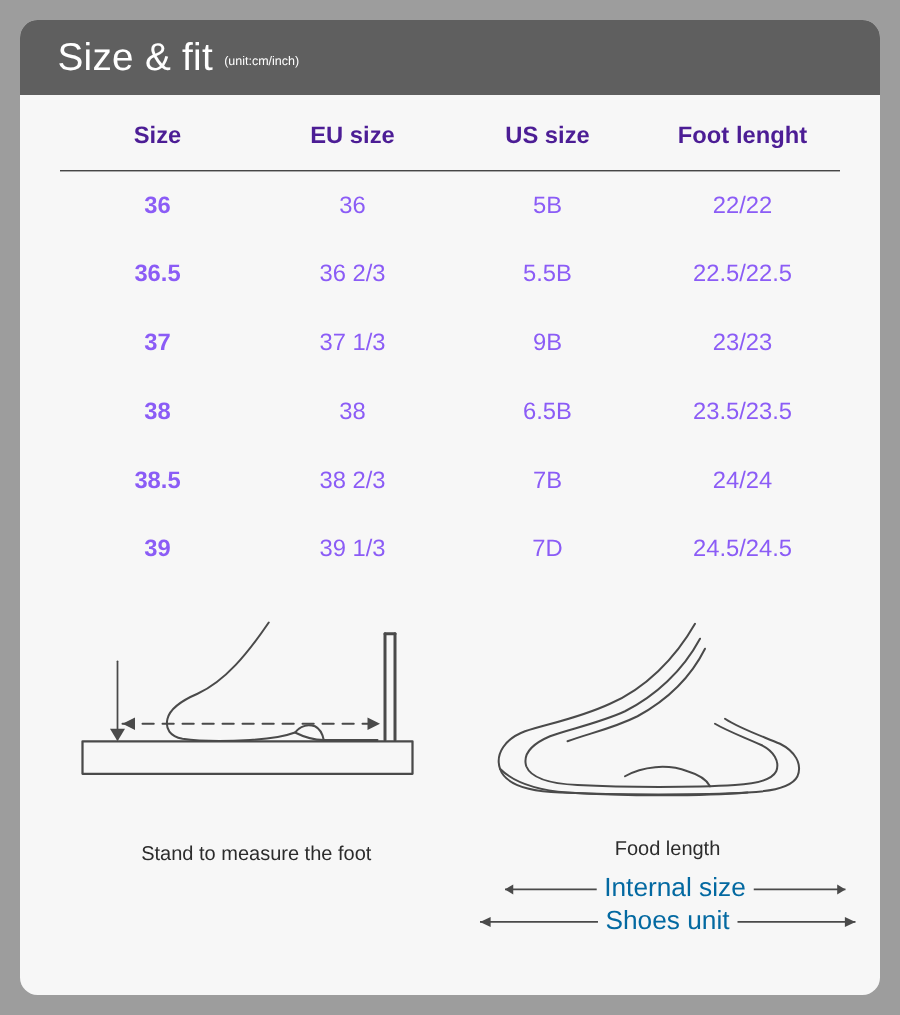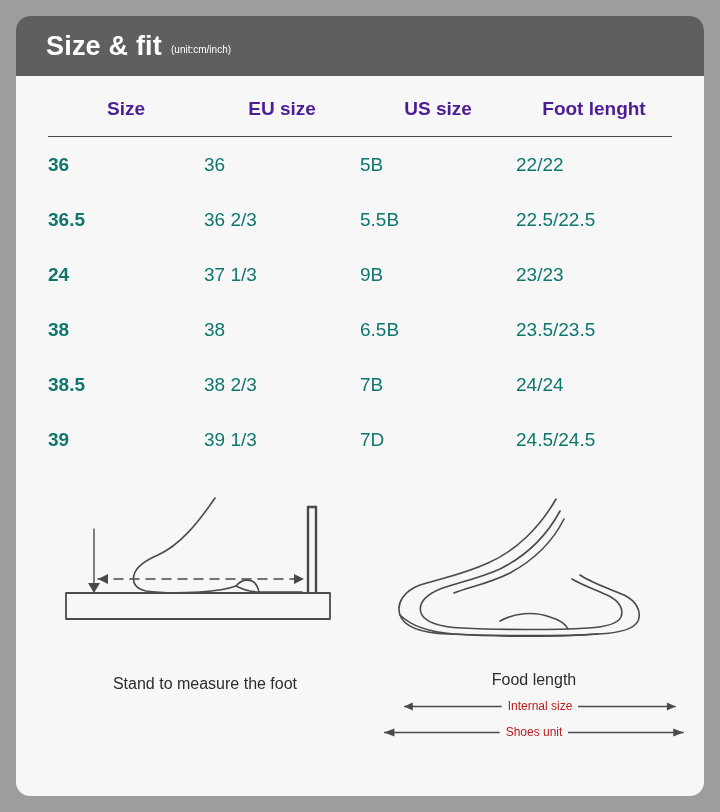--- a/index.html
+++ b/index.html
@@ -34,22 +34,22 @@
   .header {
     height: 60px;
     background: #5f5f5f;
     display: flex;
     align-items: center;
     padding: 0 0 0 30px;
     box-sizing: border-box;
   }
   .header-title {
     color: #ffffff;
-    font-size: 27px;
-    font-weight: bold;
+    font-size: 31px;
+    font-weight: normal;
     letter-spacing: 0.2px;
   }
   .header-unit {
     color: #ffffff;
     font-size: 10px;
     margin-left: 9px;
     position: relative;
     top: 3px;
   }
   table.size-table {
@@ -62,22 +62,22 @@
     font-weight: bold;
     color: #4c1d95;
     padding: 22px 0 16px 0;
     text-align: center;
   }
   .thead-row th {
     border-bottom: 1.6px solid #474747;
   }
   table.size-table td {
     font-size: 19px;
-    color: #0f766e;
-    text-align: left;
+    color: #8b5cf6;
+    text-align: center;
     padding: 17px 0 16px 0;
   }
   table.size-table td.col-size {
     font-weight: bold;
   }
   .table-wrap {
     padding: 0 32px;
     box-sizing: border-box;
   }
 
@@ -109,22 +109,22 @@
     left: 368px;
     top: 178px;
     width: 300px;
   }
   .measure-row {
     position: absolute;
     display: flex;
     align-items: center;
     justify-content: center;
     gap: 6px;
-    font-size: 12px;
-    color: #b91c1c;
+    font-size: 21px;
+    color: #0369a1;
   }
   .measure-row .label { white-space: nowrap; }
   .arrow-line {
     flex: 1 1 auto;
     height: 9px;
     position: relative;
   }
   .arrow-line svg { display: block; width: 100%; height: 9px; }
   .m-internal {
     left: 388px;
@@ -166,21 +166,21 @@
             <td>5B</td>
             <td>22/22</td>
           </tr>
           <tr>
             <td class="col-size">36.5</td>
             <td>36 2/3</td>
             <td>5.5B</td>
             <td>22.5/22.5</td>
           </tr>
           <tr>
-            <td class="col-size">24</td>
+            <td class="col-size">37</td>
             <td>37 1/3</td>
             <td>9B</td>
             <td>23/23</td>
           </tr>
           <tr>
             <td class="col-size">38</td>
             <td>38</td>
             <td>6.5B</td>
             <td>23.5/23.5</td>
           </tr>

